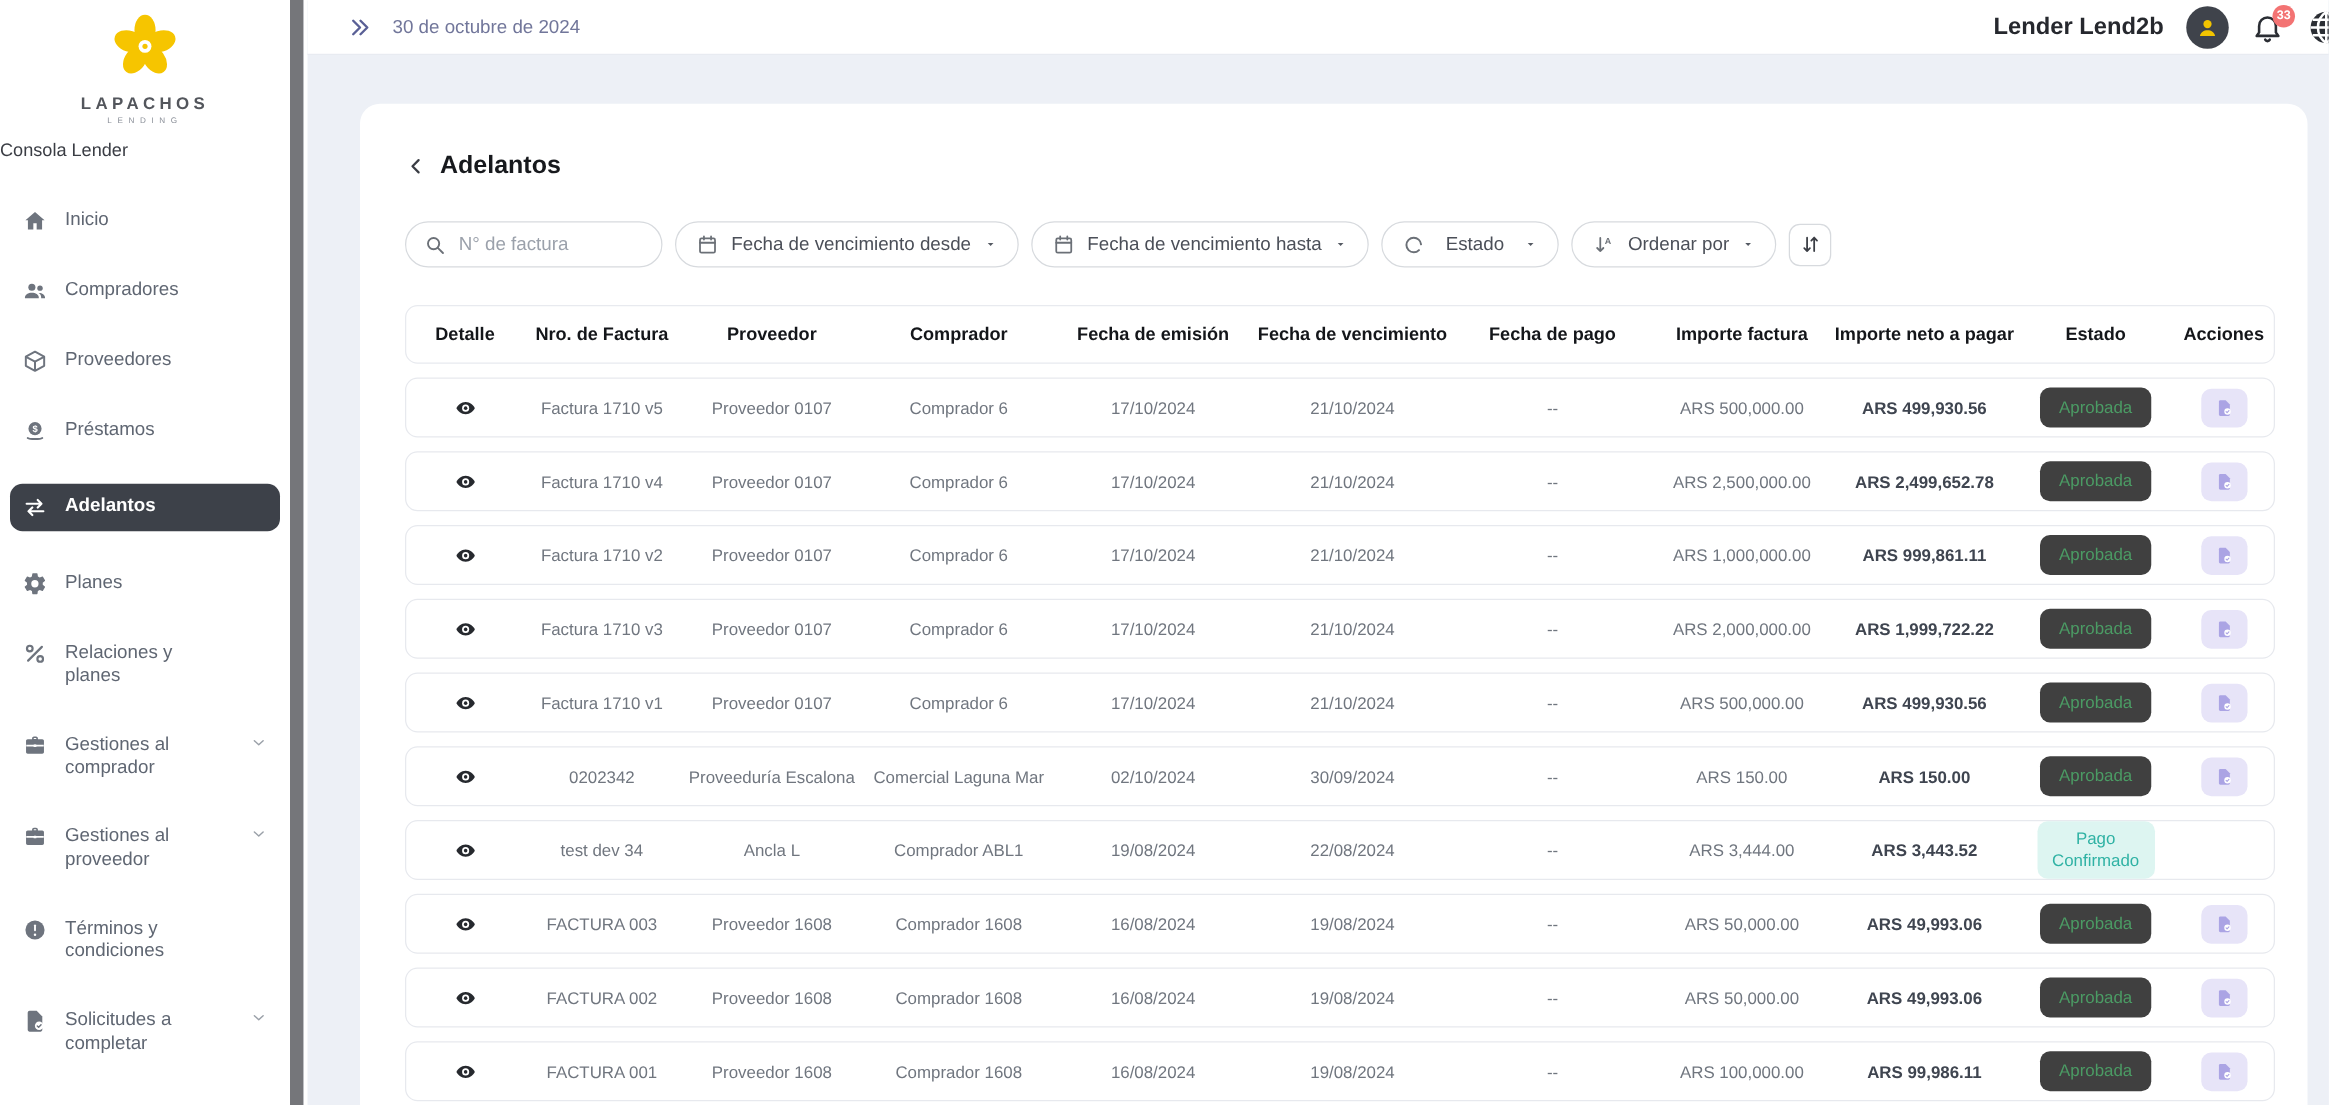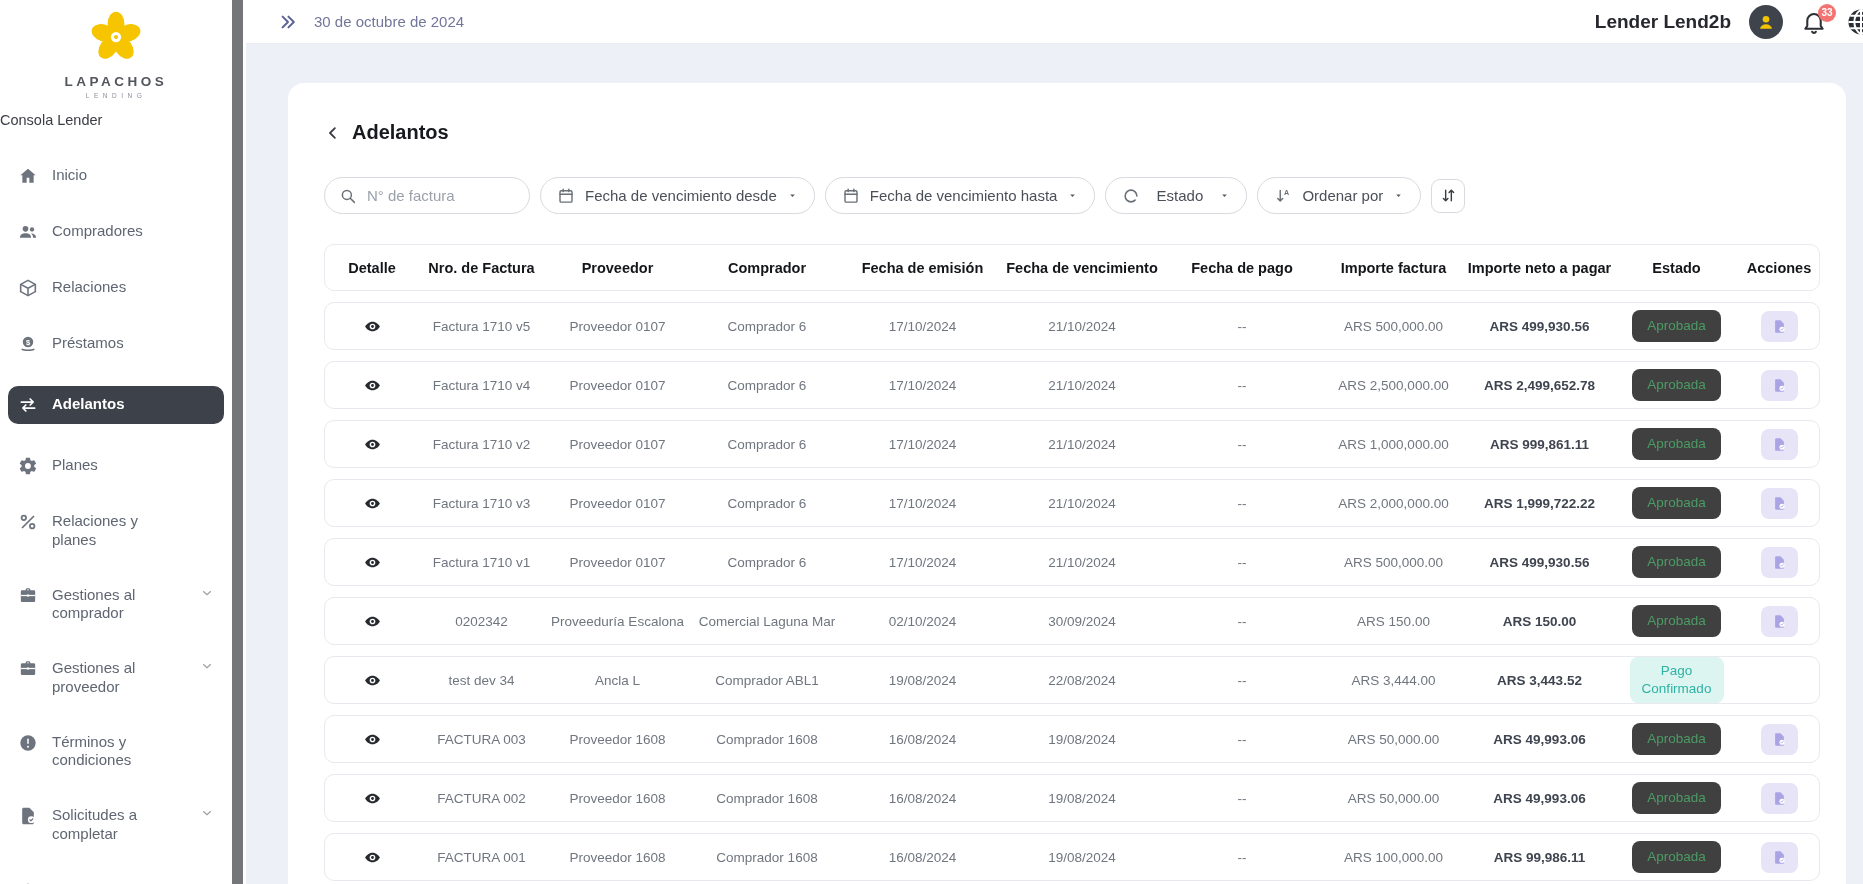--- a/index.html
+++ b/index.html
@@ -127,21 +127,21 @@
     <span class="nlabel">Compradores</span>
 
   </div>
       <div class="nav-item">
     <span class="nicon">
           <svg viewBox="0 0 24 24" fill="none" stroke="currentColor" stroke-width="1.9" stroke-linejoin="round">
             <path d="M12 2.8 20.8 7.6v8.8L12 21.2 3.2 16.4V7.6z"></path>
             <path d="M3.4 7.7 12 12.3l8.6-4.6M12 12.3v8.6"></path>
           </svg>
         </span>
-    <span class="nlabel">Relaciones</span>
+    <span class="nlabel">Proveedores</span>
 
   </div>
       <div class="nav-item">
     <span class="nicon">
           <svg viewBox="0 0 24 24">
             <circle cx="12" cy="9.5" r="6.3" fill="currentColor"></circle>
             <text x="12" y="12.6" text-anchor="middle" font-size="9" fill="#fff" font-weight="bold" font-family="sans-serif">$</text>
             <path d="M5 18.4c2 1.4 12 1.4 14 0" fill="none" stroke="currentColor" stroke-width="1.8" stroke-linecap="round"></path>
           </svg>
         </span>

